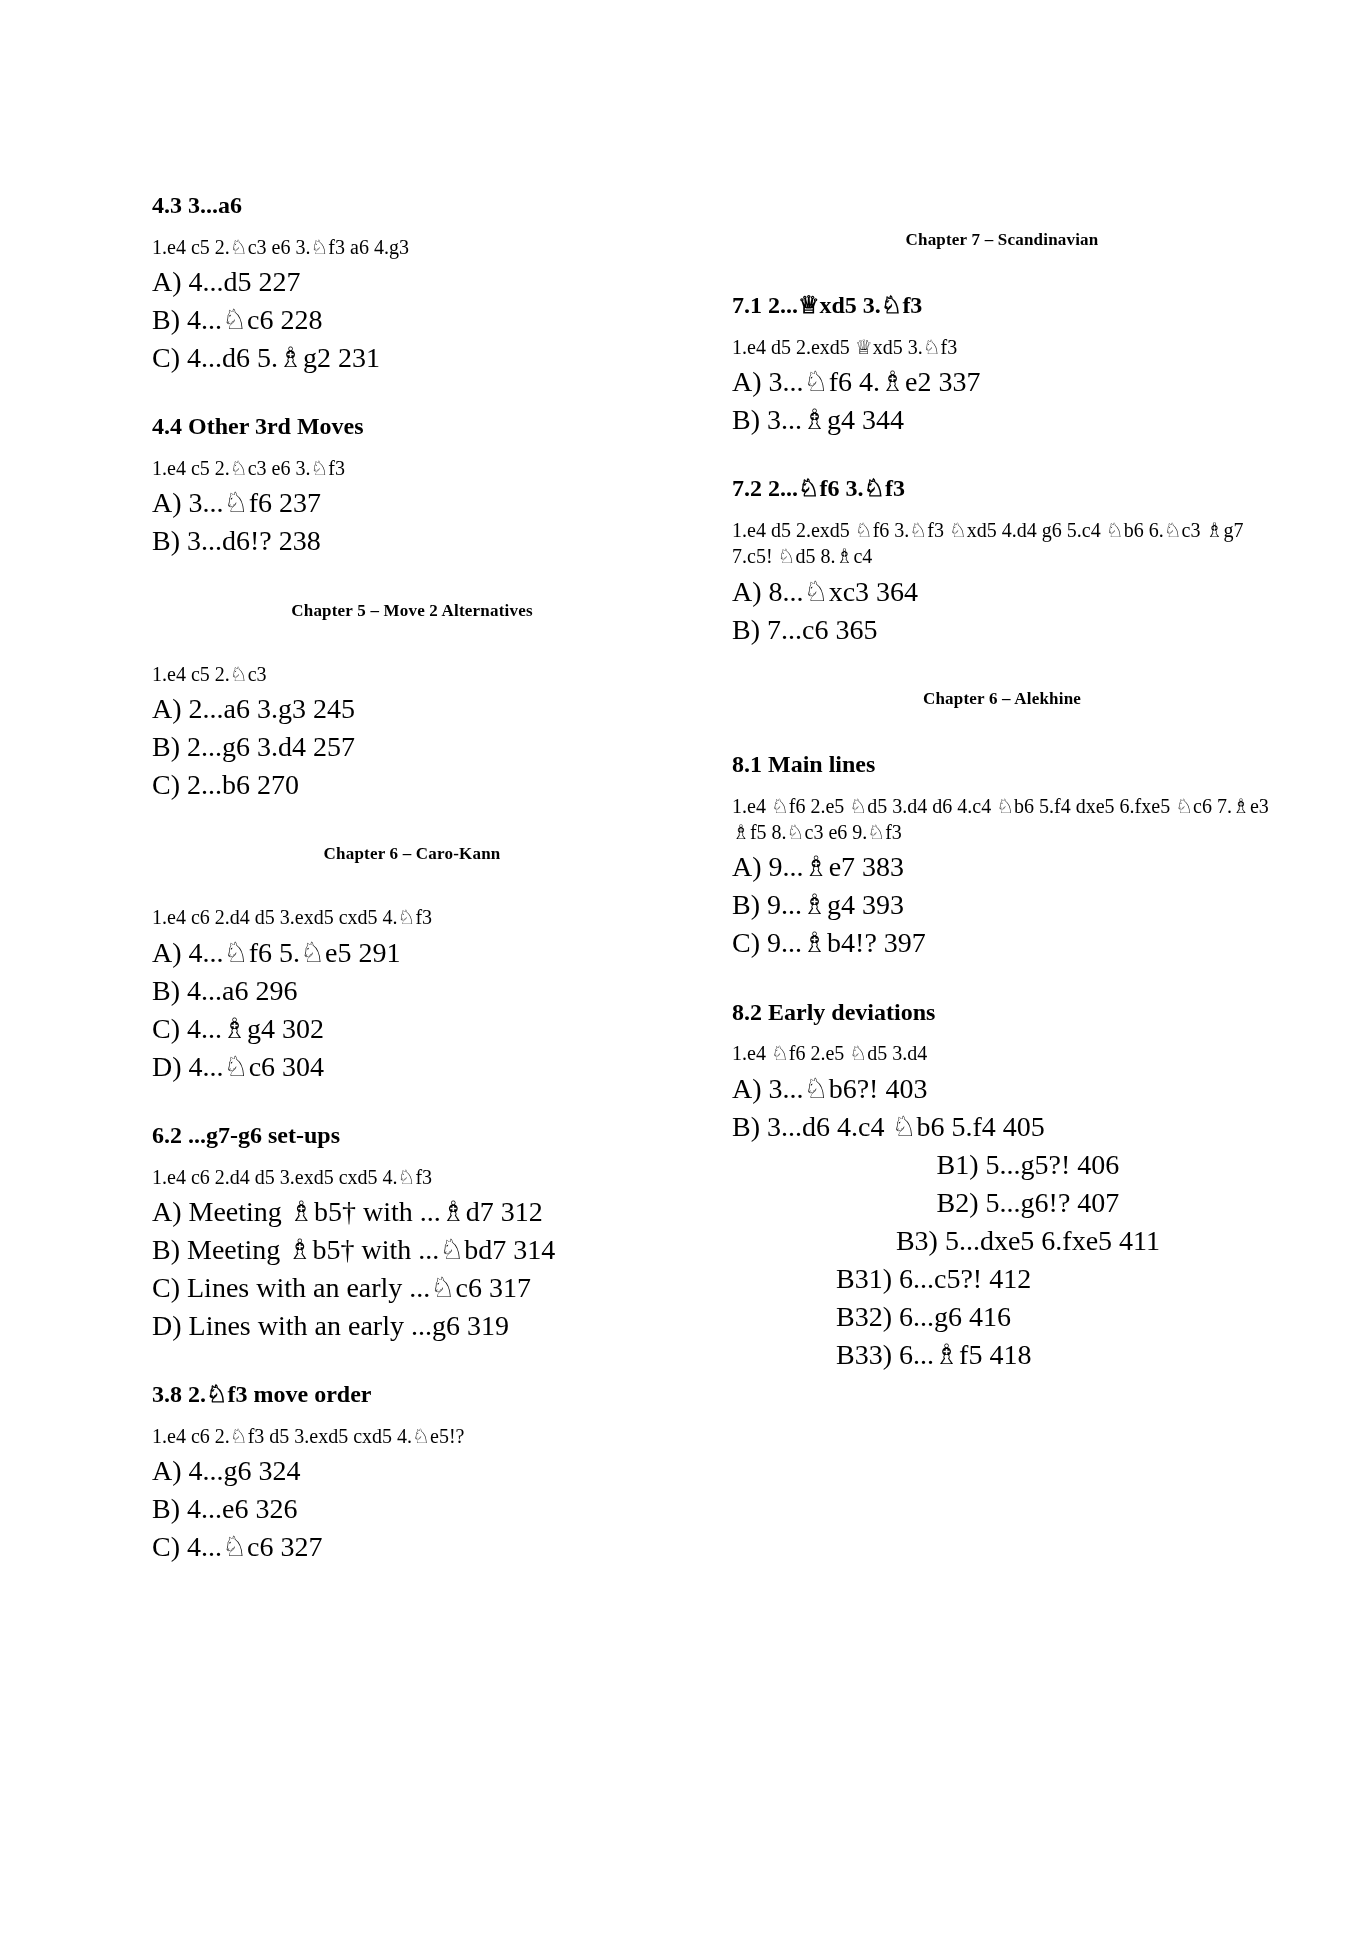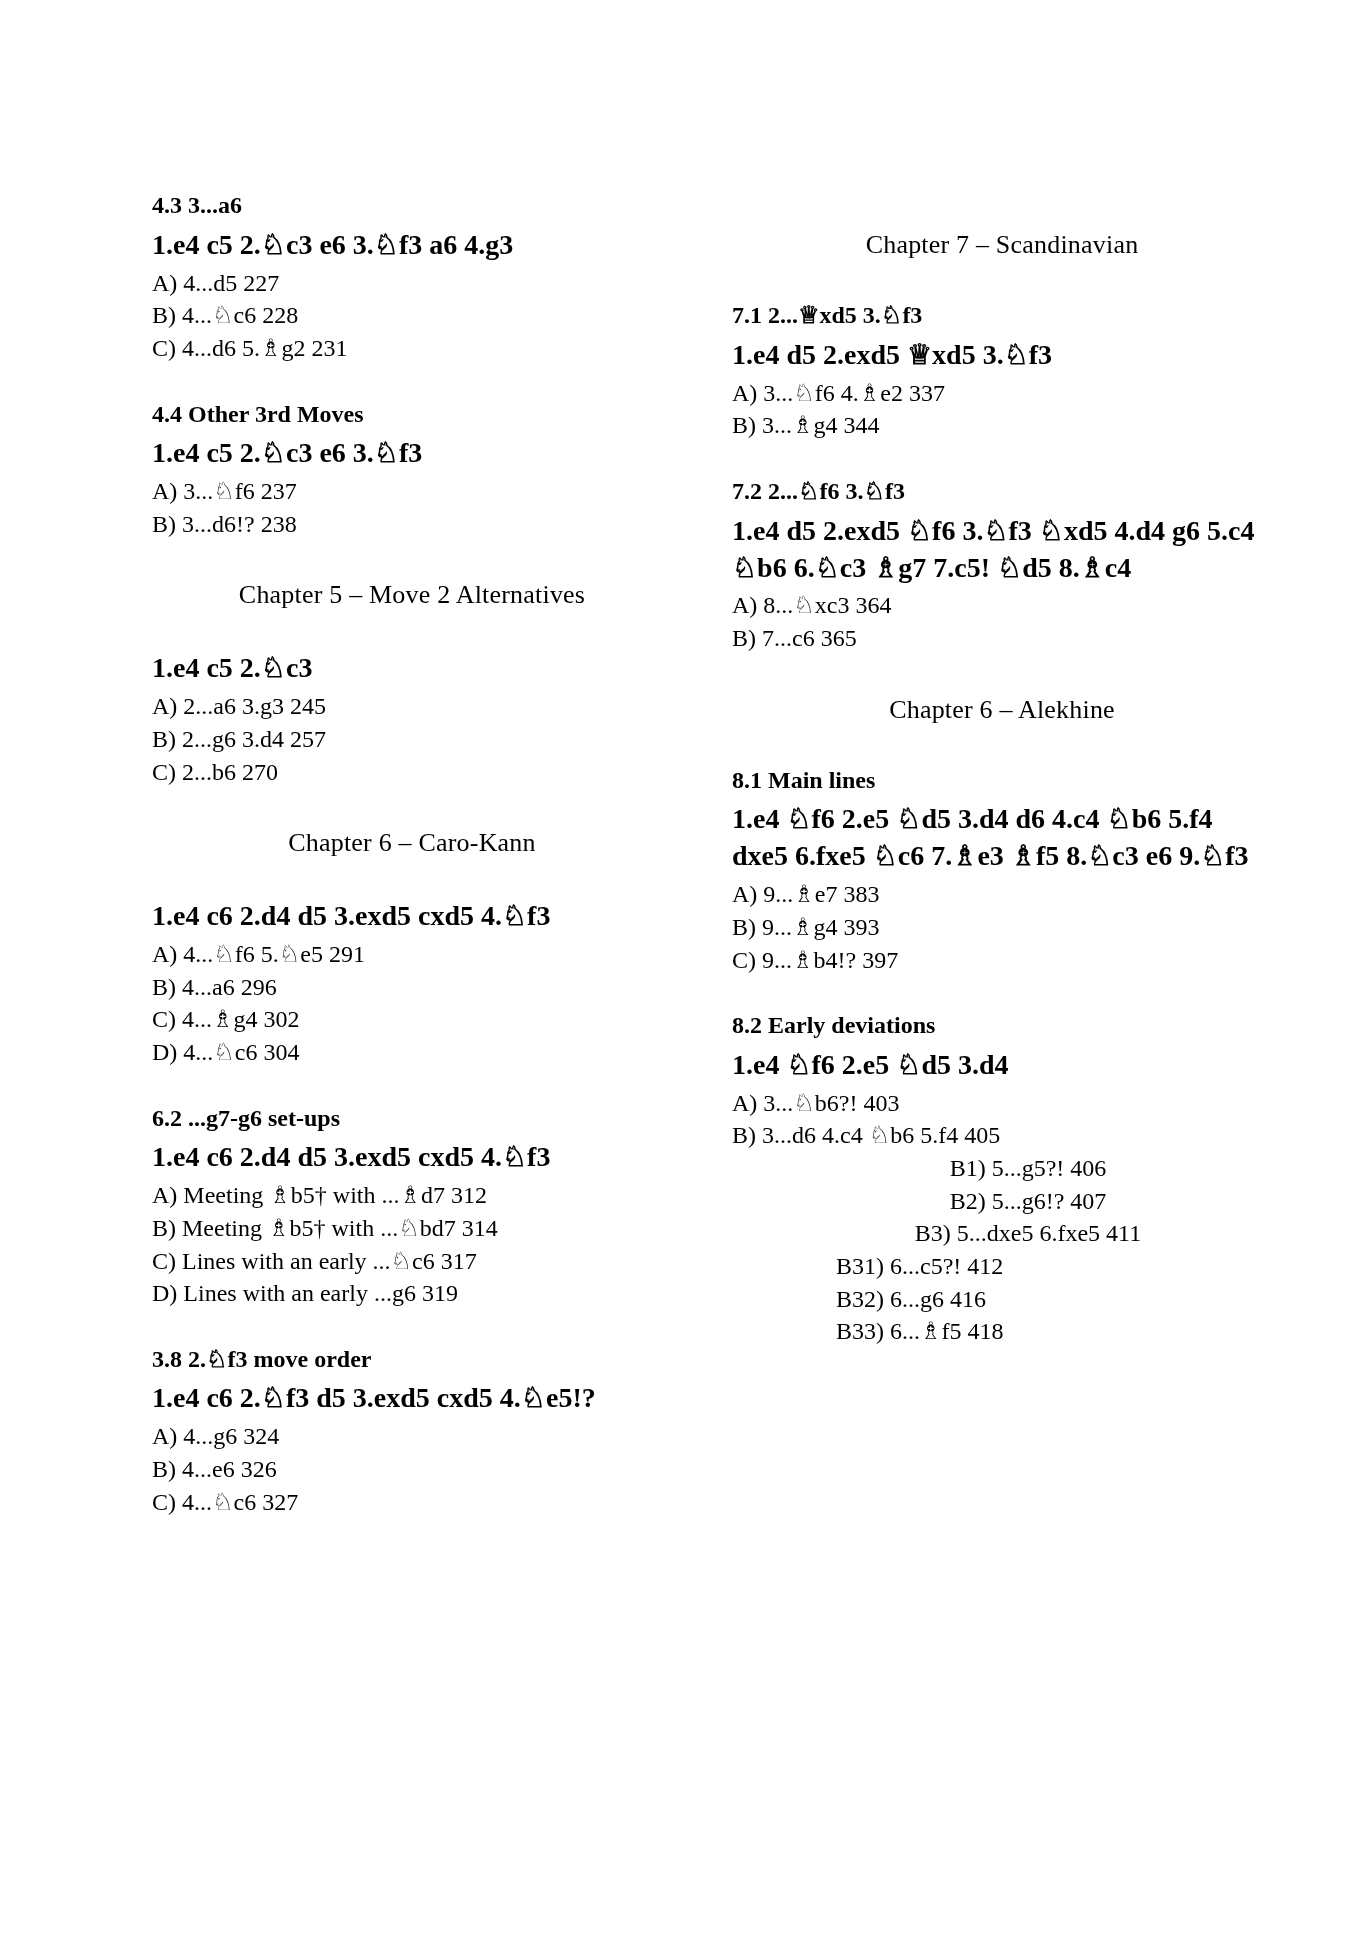--- a/index.html
+++ b/index.html
@@ -37,39 +37,39 @@
     width: 540px;
     flex: 0 0 540px;
   }
 
   
   .block {
     margin-bottom: 34px;
   }
   .chapter-heading {
     text-align: center;
-    font-weight: normal;
-    font-size: 26px;
+    font-weight: bold;
+    font-size: 17px;
     margin: 40px 0 40px 0;
     letter-spacing: 0.2px;
   }
   .sec-title {
     font-weight: bold;
     font-size: 24px;
     line-height: 1.32;
     margin: 0;
   }
   .sec-moves {
-    font-weight: bold;
-    font-size: 28px;
+    font-weight: normal;
+    font-size: 20px;
     line-height: 1.32;
-    margin: 5px 0 3px 0;
+    margin: 12px 0 3px 0;
   }
   .entry {
-    font-size: 24px;
+    font-size: 28px;
     line-height: 1.36;
     margin: 0;
     white-space: nowrap;
   }
   .entry.ind1 { padding-left: 52px; text-align: center; }
   .entry.ind2 { padding-left: 104px; }
 </style>
 </head>
 <body>
 

